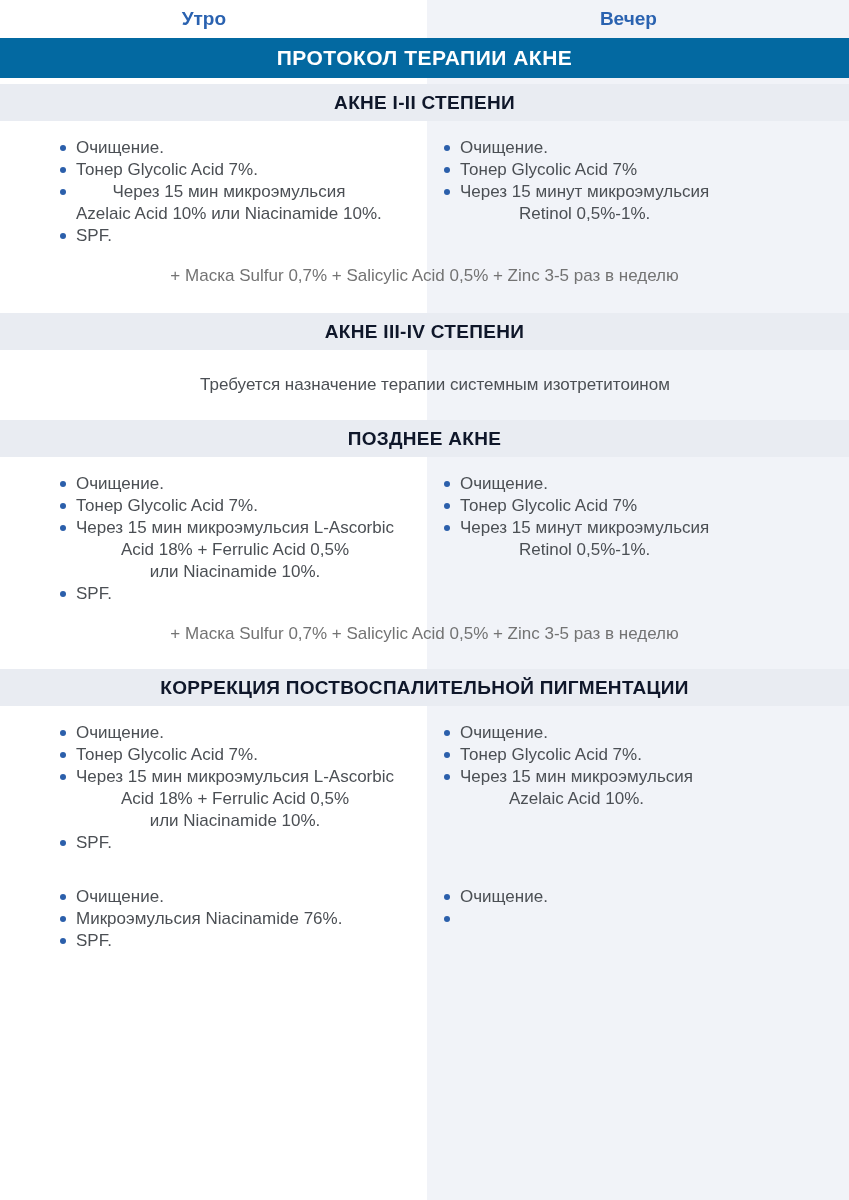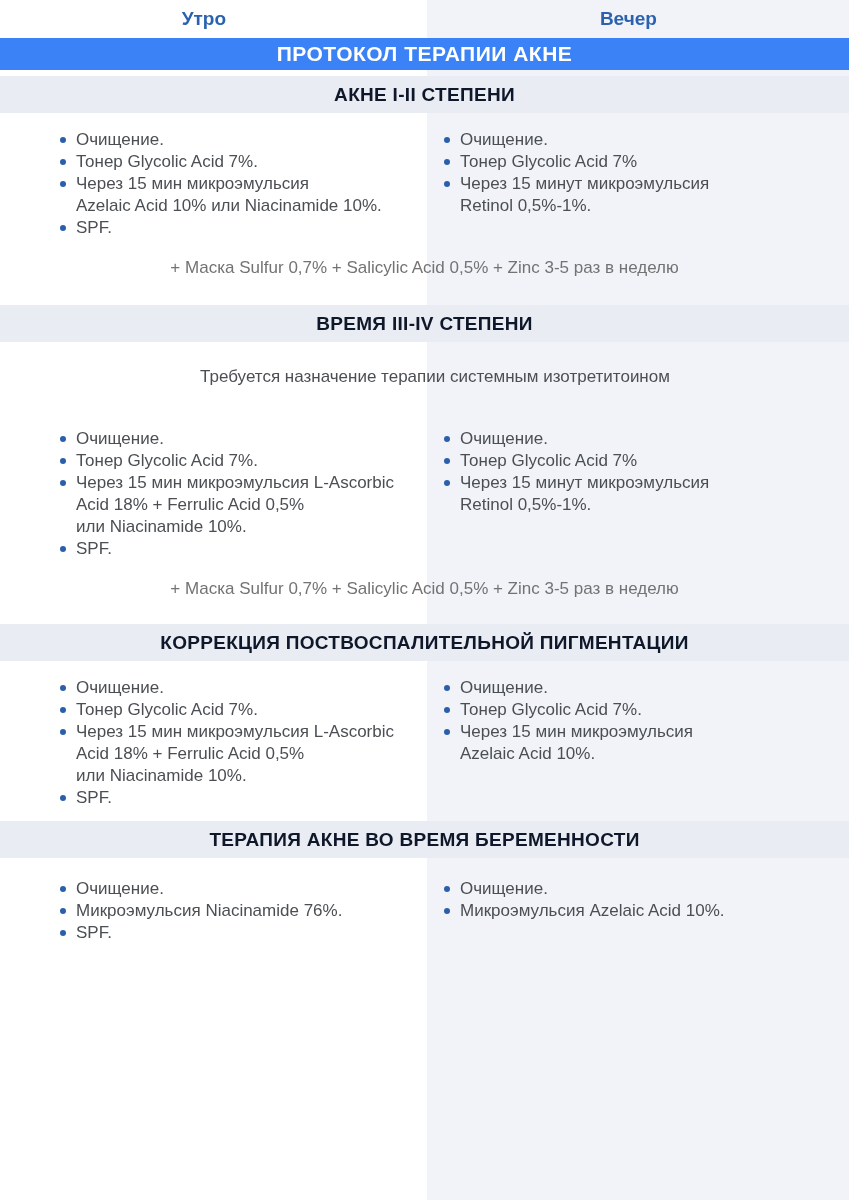--- a/index.html
+++ b/index.html
@@ -19,41 +19,41 @@
   .content { position: relative; z-index: 1; display: flex; flex-direction: column; height: 100%; }
 
   .header-row { display: flex; height: 38px; align-items: center; flex: none; }
   .col-head {
     width: 427px; text-align: center;
     color: #2a62b0; font-weight: bold; font-size: 19px;
   }
   .col-head.evening { width: 462px; }
 
   .title-banner {
-    height: 32px; flex: none;
-    background: #3b82f6; color: #ffffff;
+    height: 40px; flex: none;
+    background: #0369a1; color: #ffffff;
     font-weight: bold; font-size: 21px; letter-spacing: 0.5px;
     display: flex; align-items: center; justify-content: center;
   }
   .banner-gap { height: 6px; flex: none; background: transparent; }
 
   .section-heading {
     height: 37px; flex: none;
     background: #e9ecf2;
     color: #0f172a; font-weight: bold; font-size: 19px; letter-spacing: 0.3px;
     display: flex; align-items: center; justify-content: center;
   }
 
   .section-block { flex: none; }
   .section-body { display: flex; padding-top: 16px; }
   .col { font-size: 17px; line-height: 22px; }
   .col.morning { width: 427px; padding-left: 60px; padding-right: 20px; }
   .col.evening { width: 422px; padding-left: 17px; padding-right: 14px; }
 
-  .li { display: flex; }
+  .li { display: flex; text-align: center; }
   .dot {
     flex: none; width: 6px; height: 6px; border-radius: 50%;
     background: #2b5fab; margin: 8px 10px 0 0;
   }
   .txt { white-space: pre-line; }
 
   .note {
     text-align: center; font-size: 17px; line-height: 22px;
     margin-top: 18px; color: #737373;
   }
@@ -120,23 +120,24 @@
             <div class="li">
               <span class="dot"></span>
               <span class="txt">Через 15 минут микроэмульсия
 Retinol 0,5%-1%.</span>
             </div>
           </div>
       </div>
       <div class="note">+ Маска Sulfur 0,7% + Salicylic Acid 0,5% + Zinc 3-5 раз в неделю</div>
     </div>
 
-    <div class="section-heading">ВРЕМЯ III-IV СТЕПЕНИ</div>
+    <div class="section-heading">АКНЕ III-IV СТЕПЕНИ</div>
     <div class="message-block">Требуется назначение терапии системным изотретитоином</div>
 
+    <div class="section-heading">ПОЗДНЕЕ АКНЕ</div>
     <div class="section-block pad-b-24">
       <div class="section-body">
         <div class="col morning">
             <div class="li">
               <span class="dot"></span>
               <span class="txt">Очищение.</span>
             </div>
             <div class="li">
               <span class="dot"></span>
               <span class="txt">Тонер Glycolic Acid 7%.</span>
@@ -205,21 +206,20 @@
             </div>
             <div class="li">
               <span class="dot"></span>
               <span class="txt">Через 15 мин микроэмульсия
 Azelaic Acid 10%.</span>
             </div>
           </div>
       </div>
     </div>
 
-    <div class="section-heading">ТЕРАПИЯ АКНЕ ВО ВРЕМЯ БЕРЕМЕННОСТИ</div>
     <div class="section-block">
       <div class="section-body" style="padding-top: 20px;">
         <div class="col morning">
             <div class="li">
               <span class="dot"></span>
               <span class="txt">Очищение.</span>
             </div>
             <div class="li">
               <span class="dot"></span>
               <span class="txt">Микроэмульсия Niacinamide 76%.</span>
@@ -229,21 +229,20 @@
               <span class="txt">SPF.</span>
             </div>
           </div>
         <div class="col evening">
             <div class="li">
               <span class="dot"></span>
               <span class="txt">Очищение.</span>
             </div>
             <div class="li">
               <span class="dot"></span>
-              <span class="txt">Микроэмульсия Azelaic Acid 10%.</span>
             </div>
           </div>
       </div>
     </div>
 
     <div class="filler"></div>
   </div>
 </div>
 
 </body></html>

